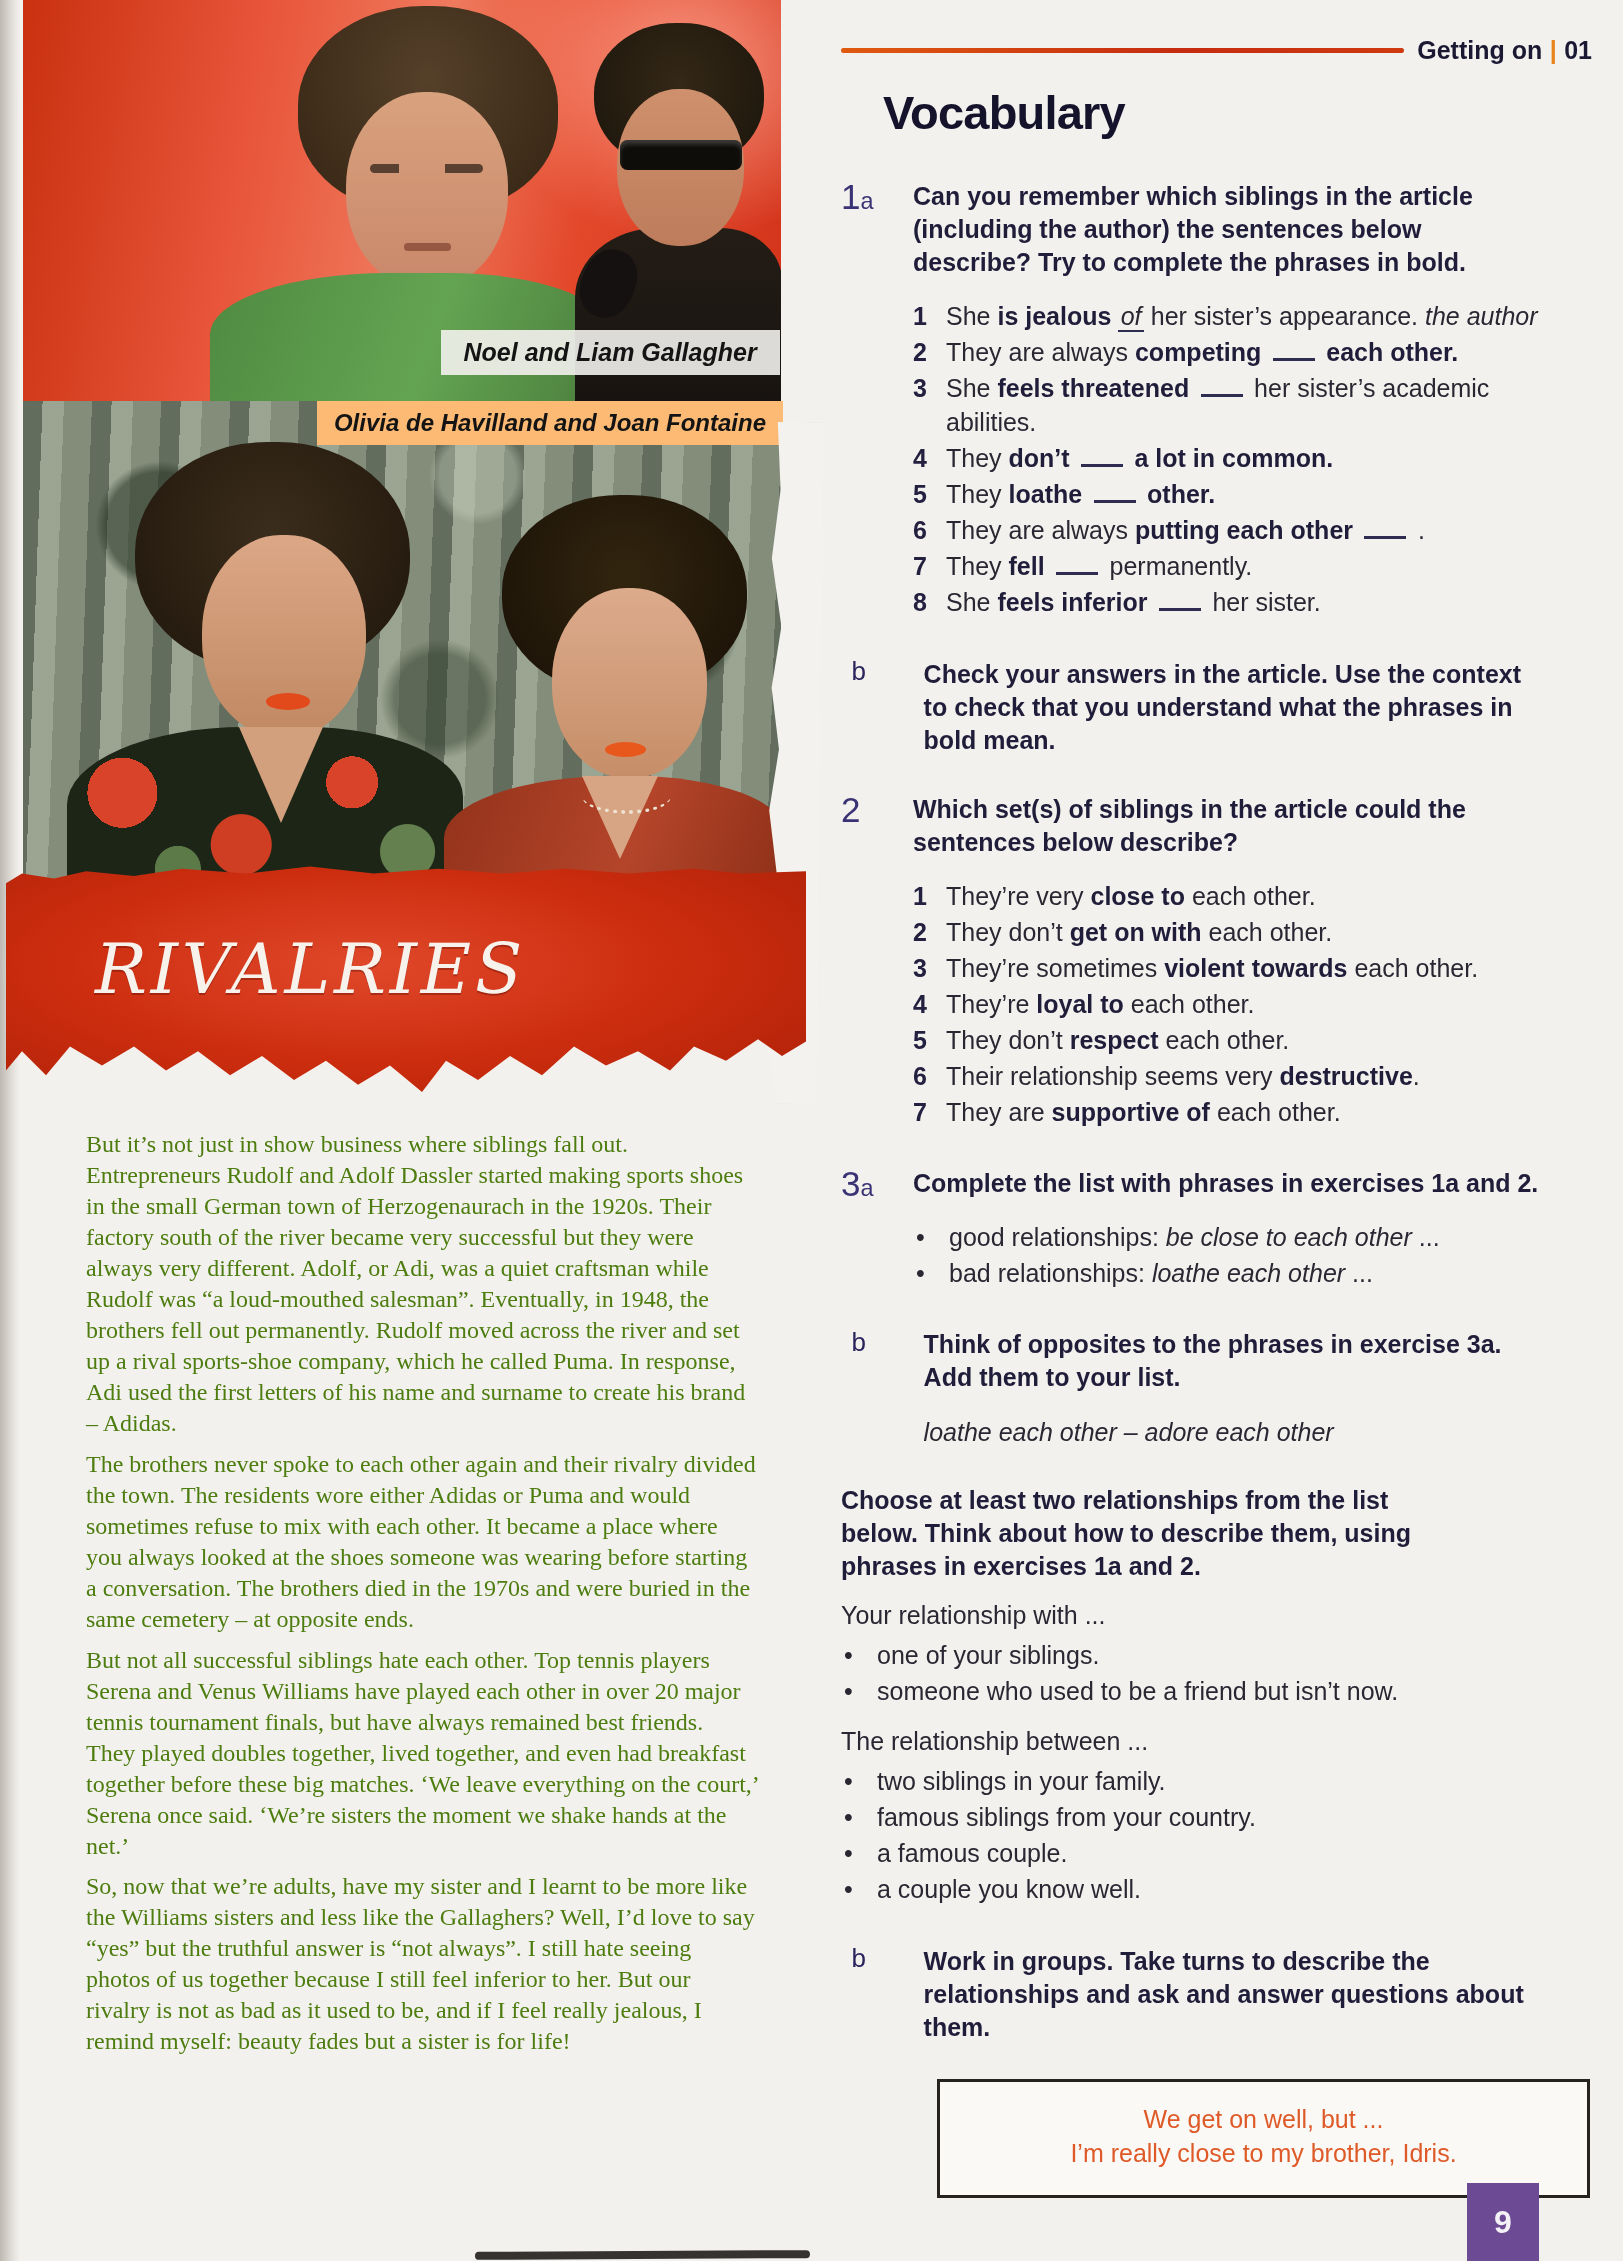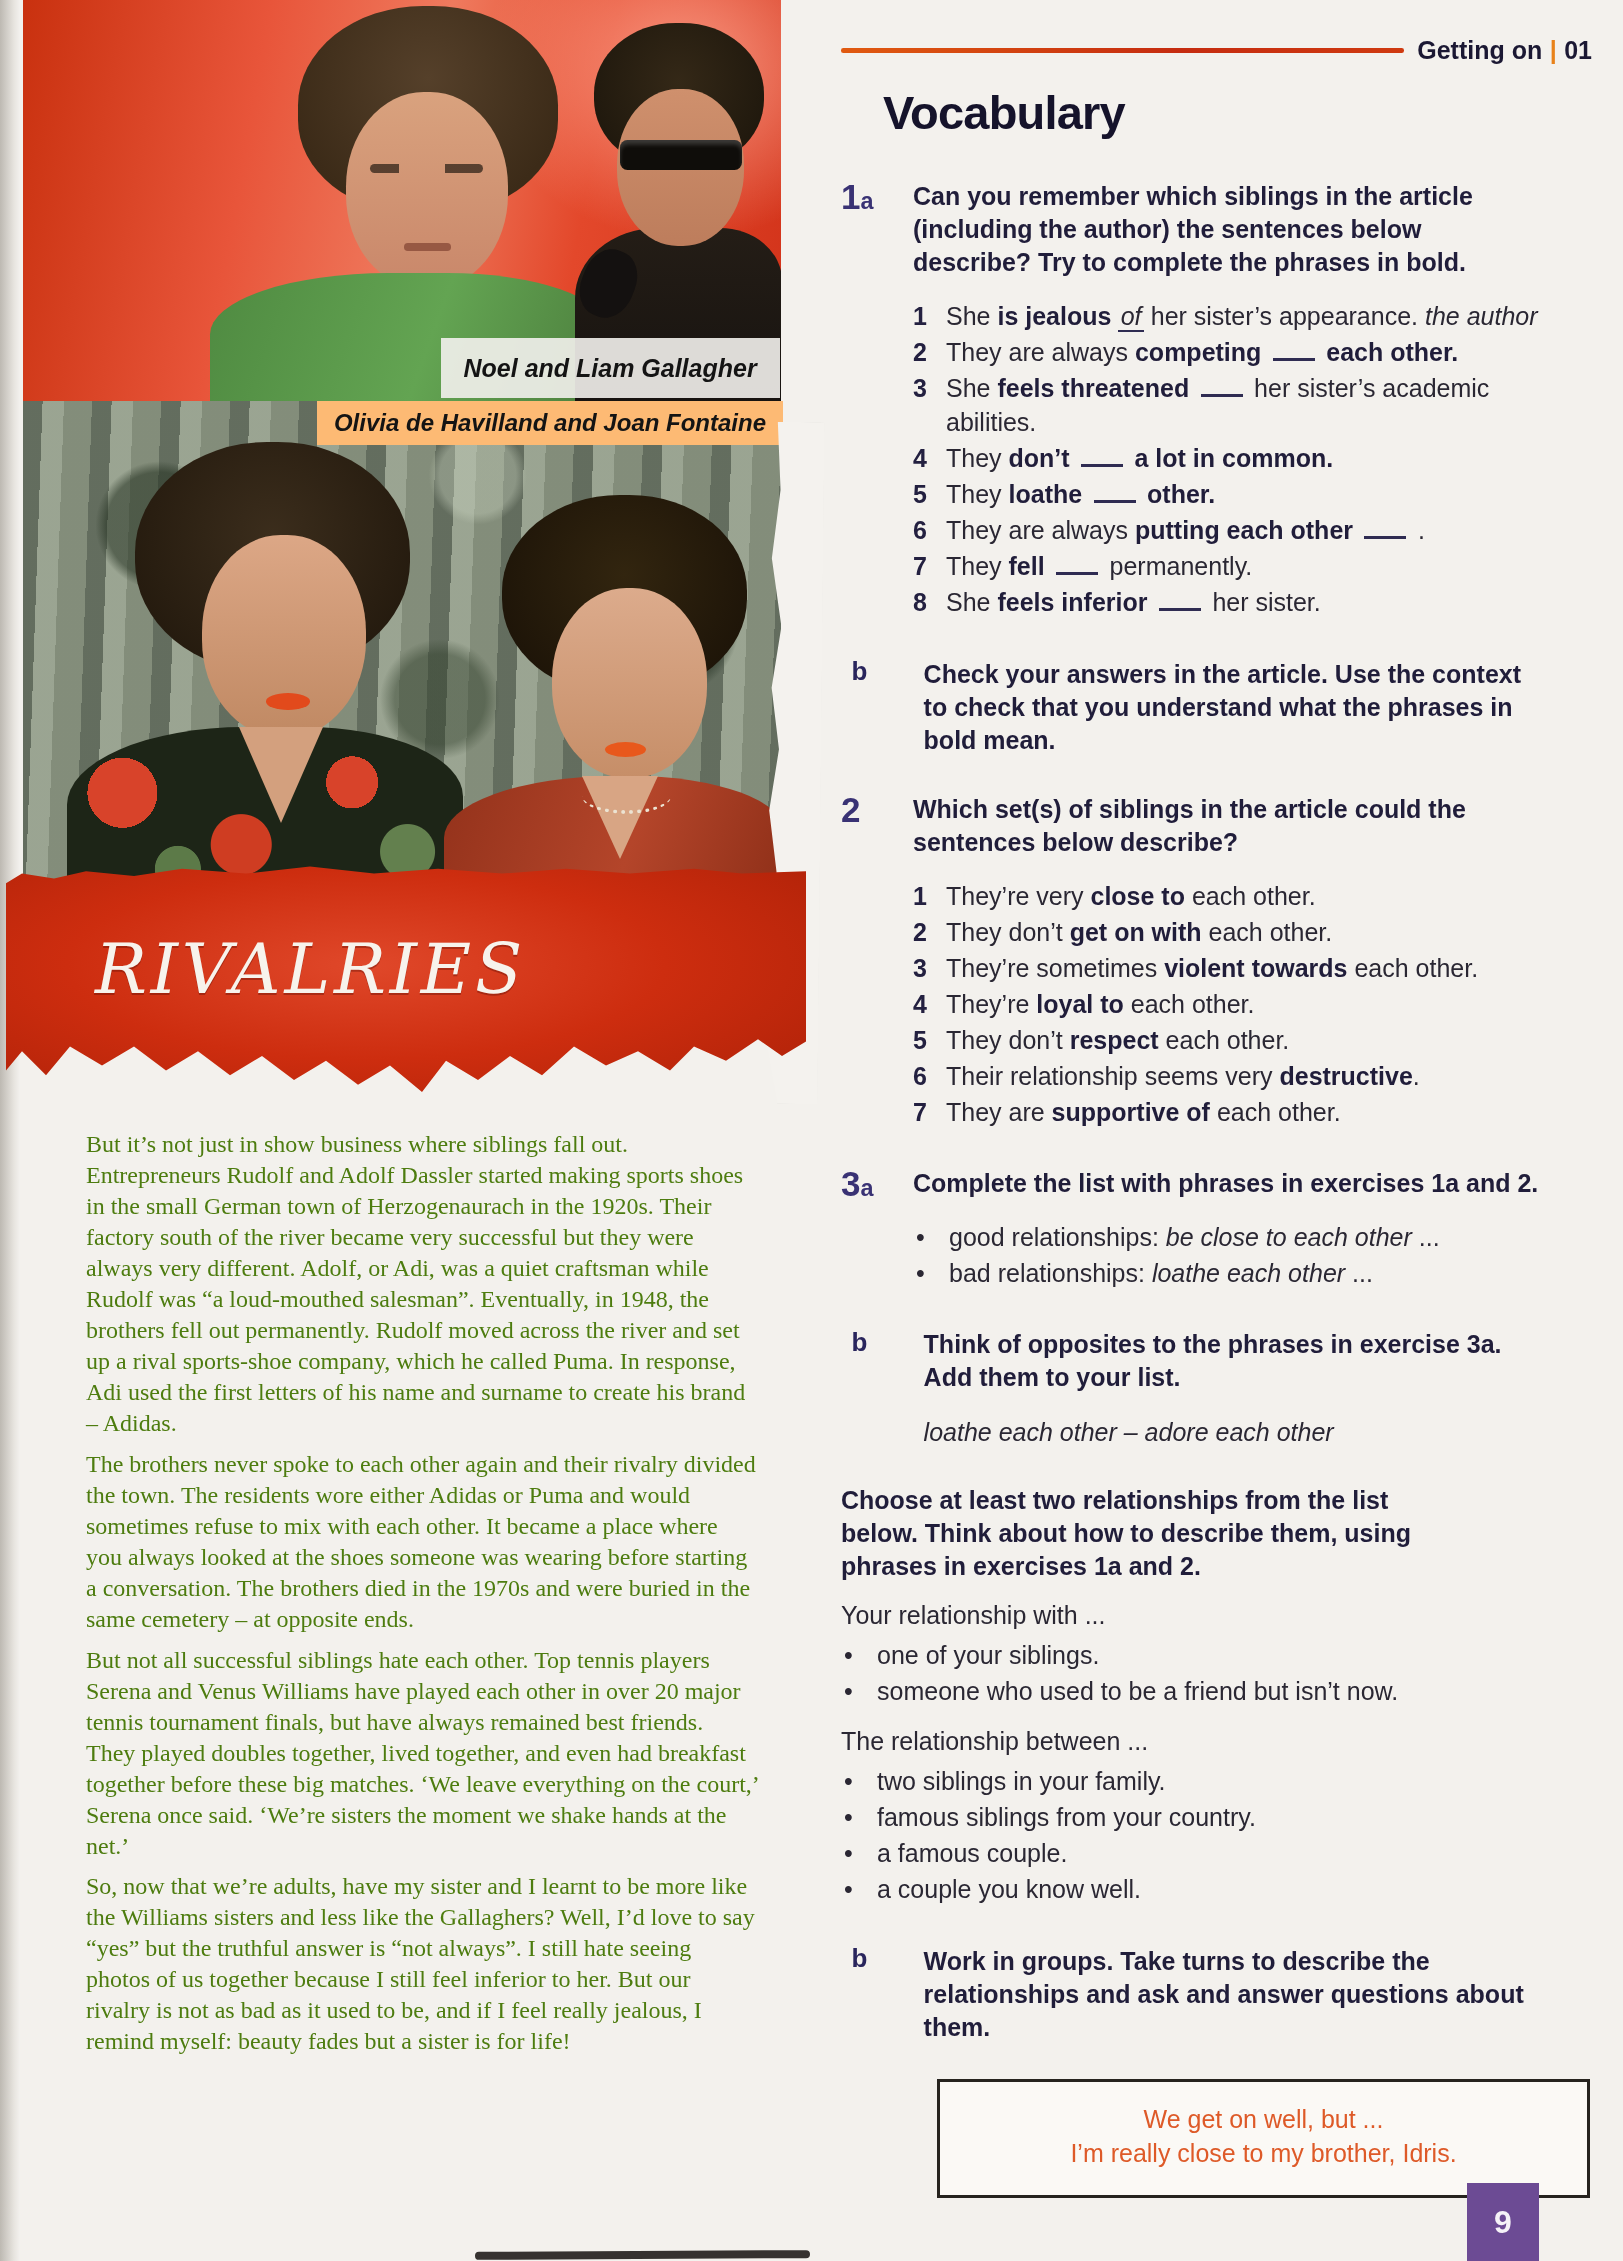--- a/index.html
+++ b/index.html
@@ -34,21 +34,21 @@
   .liam-face{position:absolute;left:594px;top:89px;width:127px;height:157px;border-radius:48%;
     background:linear-gradient(#cf906d,#bd7d5c);}
   .liam-glasses{position:absolute;left:597px;top:140px;width:122px;height:30px;border-radius:7.5px;
     background:#0f0d0a;box-shadow:inset 0 4.5px 4.5px rgba(255,255,255,.18);}
   .liam-jacket{position:absolute;left:552px;top:228px;width:207px;height:175px;border-radius:40% 30% 0 0;
     background:linear-gradient(#241d16,#171310);}
   .liam-mic{position:absolute;left:559px;top:249px;width:53px;height:69px;border-radius:45%;
     background:#141110;transform:rotate(22deg);}
   .caption{position:absolute;background:rgba(243,241,237,.9);color:#141414;
     font-style:italic;font-weight:bold;font-size:25px;display:flex;align-items:center;justify-content:center;}
-  .cap1{left:418px;top:330px;width:339px;height:60px;margin-top:8px;}
+  .cap1{left:418px;top:330px;width:339px;height:45px;}
   .cap2{position:absolute;left:317px;top:401px;width:466px;height:44px;background:#fdba74;color:#141414;
     font-style:italic;font-weight:bold;font-size:24px;display:flex;align-items:center;justify-content:center;z-index:3;}
   .photo2{left:22.6px;top:401px;width:758px;height:497px;
     background:
       radial-gradient(circle at 18% 25%, rgba(35,48,32,.55) 0 53px, rgba(35,48,32,0) 64px),
       radial-gradient(circle at 60% 15%, rgba(200,210,190,.4) 0 38px, rgba(200,210,190,0) 49px),
       radial-gradient(circle at 85% 45%, rgba(30,42,28,.5) 0 60px, rgba(30,42,28,0) 72px),
       radial-gradient(circle at 55% 60%, rgba(45,60,40,.45) 0 45px, rgba(45,60,40,0) 60px),
       repeating-linear-gradient(92deg, rgba(35,45,35,.40) 0 19.6px, rgba(190,200,180,.26) 19.6px 41px, rgba(110,120,100,.34) 41px 69px),
       #8e9886;}
@@ -95,21 +95,21 @@
   .right-col{position:absolute;left:829px;top:30px;width:763px;padding-left:12px;box-sizing:border-box;}
   .hdr{display:flex;align-items:center;margin:6px 0 16.6px 0;}
   .hdr .rule{flex:1;height:4.5px;margin-right:13.6px;border-radius:2.3px;
     background:linear-gradient(90deg,#e05a10,#c52c10 60%,#cf3a10);}
   .hdr .hdr-text{font-size:25px;font-weight:bold;color:#1b1833;white-space:nowrap;}
   .hdr .pipe{color:#e8821a;margin:0 7.5px;}
   .voc-title{font-size:47px;font-weight:bold;color:#15132b;margin:19.6px 0 0 42px;letter-spacing:-0.8px;}
   .voc-sub{font-size:32px;font-weight:bold;color:#dd660e;margin:7.5px 0 0 42px;}
   .exercises{margin-top:39px;}
   .ex{display:flex;margin-bottom:35px;}
-  .ex-num{flex:0 0 72px;color:#393274;font-weight:bold;}
+  .ex-num{flex:0 0 72px;color:#393274;font-weight:normal;}
   .num-big{font-size:35px;line-height:1;}
   .num-small{font-size:23.4px;}
   .ex-num.solo{padding-left:10.6px;color:#29255c;}
   .ex-num.solo .num-small{font-size:26px;}
   .ex-body{flex:1;max-width:627px;}
   .instr{font-weight:bold;color:#201d3a;font-size:25px;line-height:1.32;margin:1.5px 0 0 0;}
   .nlist,.blist{margin-top:6px;}
   .instr + .nlist,.instr + .blist{margin-top:19.6px;}
   .nitem,.bitem{display:flex;font-size:25px;line-height:1.38;color:#2a2733;margin-bottom:1.5px;}
   .inum{flex:0 0 33px;font-weight:bold;color:#232040;}

